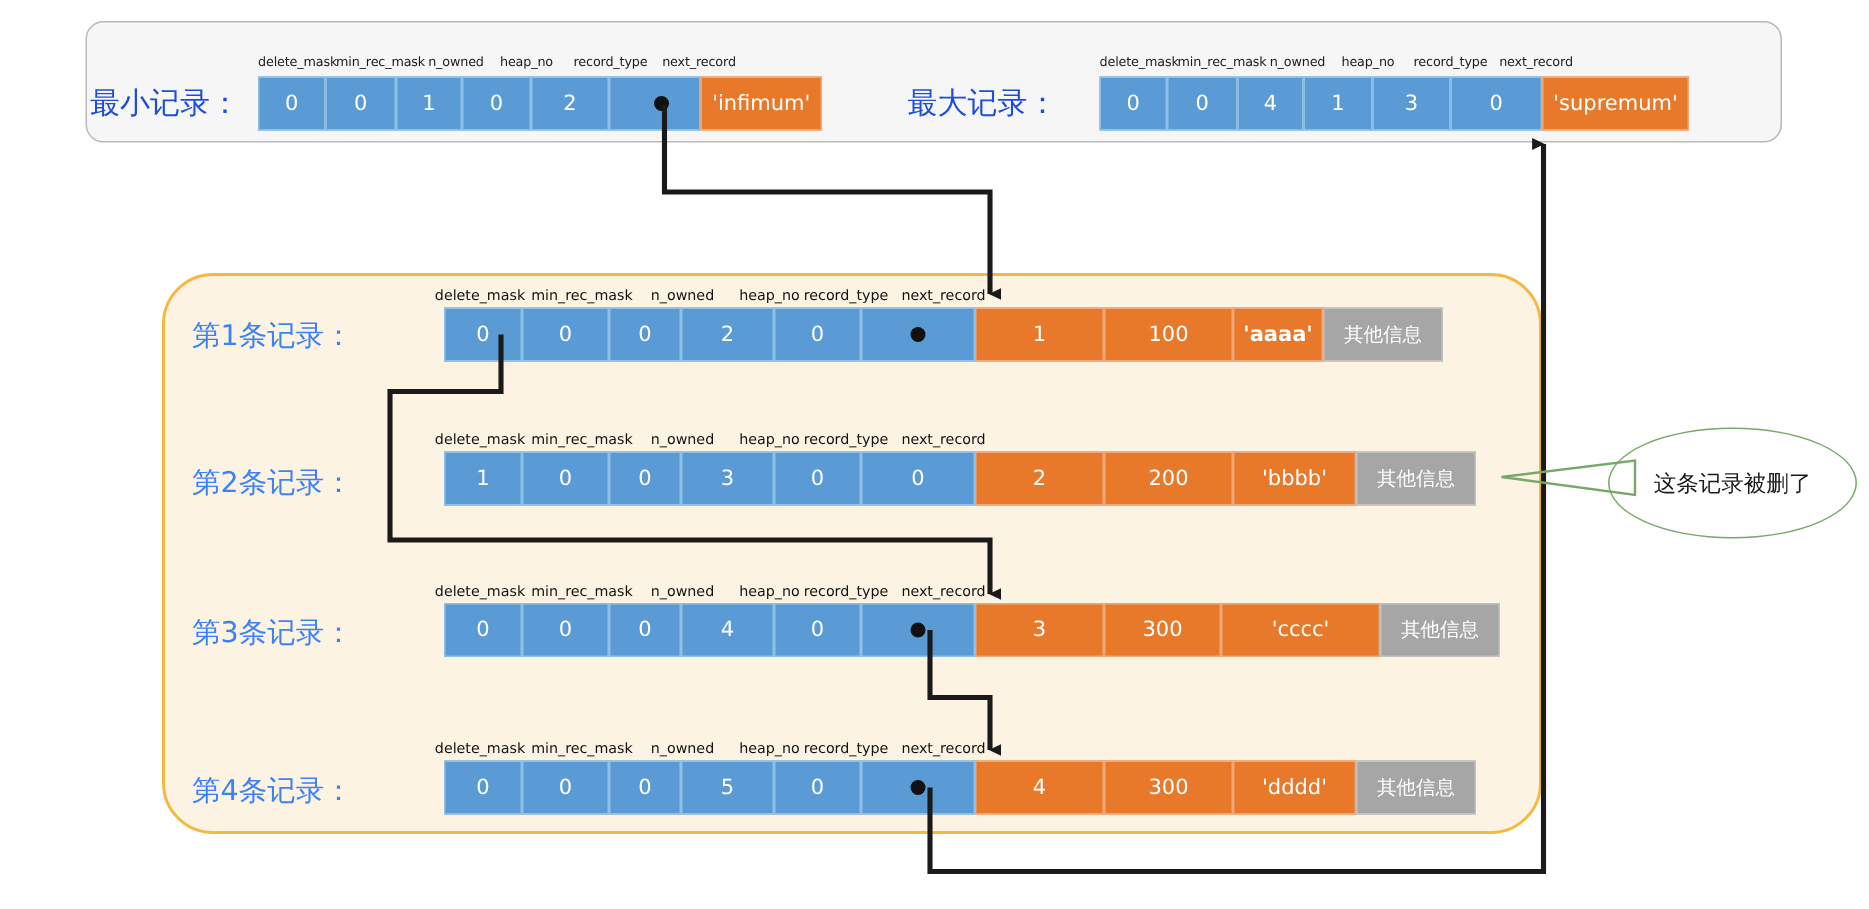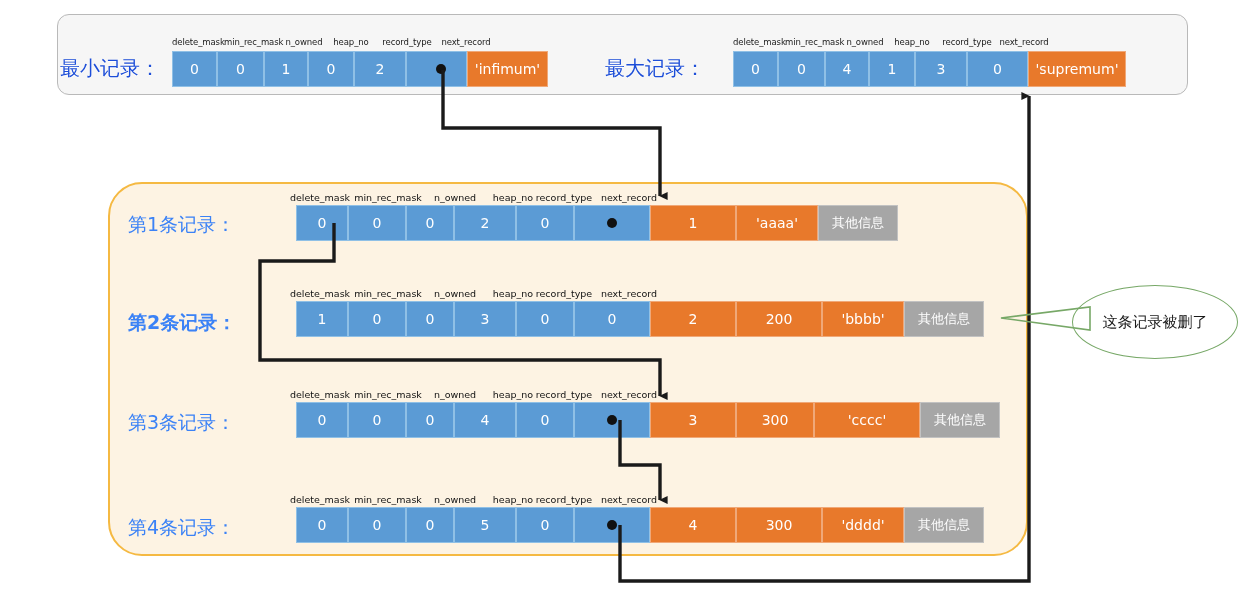--- a/index.html
+++ b/index.html
@@ -127,25 +127,26 @@
   <div class="row" style="left:296px;top:205px;">
     <div class="cell c-blue" style="width:52px;">0</div>
     <div class="cell c-blue" style="width:58px;">0</div>
     <div class="cell c-blue" style="width:48px;">0</div>
     <div class="cell c-blue" style="width:62px;">2</div>
     <div class="cell c-blue" style="width:58px;">0</div>
     <div class="cell c-blue" style="width:76px;">
       <span class="dot"></span>
     </div>
     <div class="cell c-orange" style="width:86px;">1</div>
-    <div class="cell c-orange" style="width:82px;">'aaaa'</div>
-    <div class="cell c-gray c-cn" style="width:80px;">其他信息</div>
-  </div>
-
-  <div class="rec-label" style="left:128px;top:313px;font-weight:bold;">第2条记录：</div>
+    <div class="cell c-orange" style="width:86px;">100</div>
+    <div class="cell c-orange" style="width:60px;font-weight:bold;">'aaaa'</div>
+    <div class="cell c-gray c-cn" style="width:80px;">其他信息</div>
+  </div>
+
+  <div class="rec-label" style="left:128px;top:313px;">第2条记录：</div>
   <div class="hdr-b" style="left:286px;top:288px;width:68px;">delete_mask</div>
   <div class="hdr-b" style="left:348px;top:288px;width:80px;">min_rec_mask</div>
   <div class="hdr-b" style="left:424px;top:288px;width:62px;">n_owned</div>
   <div class="hdr-b" style="left:482px;top:288px;width:62px;">heap_no</div>
   <div class="hdr-b" style="left:524px;top:288px;width:80px;">record_type</div>
   <div class="hdr-b" style="left:589px;top:288px;width:80px;">next_record</div>
 
   <div class="row" style="left:296px;top:301px;">
     <div class="cell c-blue" style="width:52px;">1</div>
     <div class="cell c-blue" style="width:58px;">0</div>

